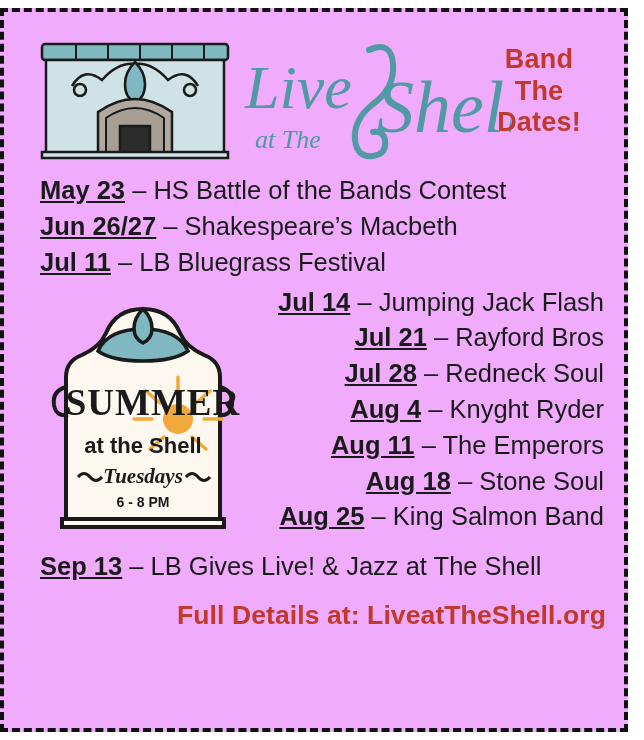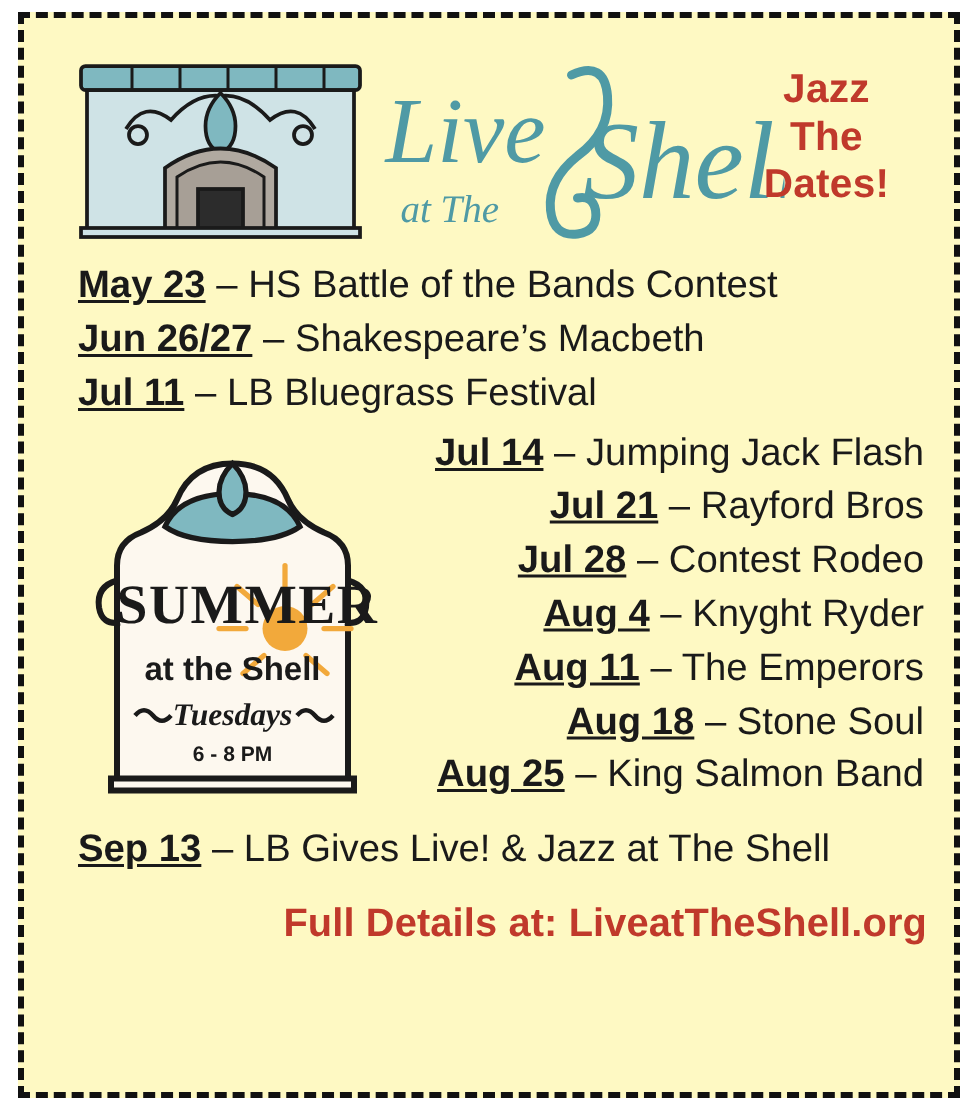--- a/index.html
+++ b/index.html
@@ -11,27 +11,27 @@
     width: 644px;
     height: 740px;
     font-family: "Liberation Sans", sans-serif;
     overflow: hidden;
     position: relative;
   }
 
   
   .flyer {
     position: absolute;
-    left: 12px;
+    left: 0;
     top: 8px;
     width: 628px;
     height: 724px;
     border: 4px dashed #111111;
     box-sizing: border-box;
-    background: #fef9c3;
+    background: #f0abfc;
   }
 
   .inner {
     position: absolute;
     left: 0; top: 0; right: 0; bottom: 0;
     padding: 14px 18px 10px 22px;
     box-sizing: border-box;
   }
 
   
@@ -157,21 +157,21 @@
 
       <svg class="logo-wordmark" viewBox="0 0 270 130">
         <text x="4" y="72" font-family="'Liberation Serif', serif" font-size="62" font-style="italic" fill="#4f9aa5">Live</text>
         <text x="14" y="112" font-family="'Liberation Serif', serif" font-size="26" font-style="italic" fill="#4f9aa5">at The</text>
 
         <path d="M128 14 q22 -10 24 14 q2 24 -20 40 q-20 16 -18 36 q2 18 18 16 q14 -2 12 -16 q-2 -10 -12 -8" fill="none" stroke="#4f9aa5" stroke-width="6" stroke-linecap="round"></path>
         <text x="136" y="96" font-family="'Liberation Serif', serif" font-size="74" font-style="italic" fill="#4f9aa5">Shell</text>
       </svg>
 
       <div class="save-dates">
-        <div>Jazz</div>
+        <div>Band</div>
         <div>The</div>
         <div>Dates!</div>
       </div>
     </div>
 
     <div class="lines-top">
       <div class="line">
         <span class="date">May 23</span><span class="dash"> – </span><span class="title">HS Battle of the Bands Contest</span>
       </div>
       <div class="line">
@@ -219,21 +219,21 @@
       </svg>
 
       <div class="lines-right">
         <div class="line">
           <span class="date">Jul 14</span><span class="dash"> – </span><span class="title">Jumping Jack Flash</span>
         </div>
         <div class="line">
           <span class="date">Jul 21</span><span class="dash"> – </span><span class="title">Rayford Bros</span>
         </div>
         <div class="line">
-          <span class="date">Jul 28</span><span class="dash"> – </span><span class="title">Contest Rodeo</span>
+          <span class="date">Jul 28</span><span class="dash"> – </span><span class="title">Redneck Soul</span>
         </div>
         <div class="line">
           <span class="date">Aug 4</span><span class="dash"> – </span><span class="title">Knyght Ryder</span>
         </div>
         <div class="line">
           <span class="date">Aug 11</span><span class="dash"> – </span><span class="title">The Emperors</span>
         </div>
         <div class="line">
           <span class="date">Aug 18</span><span class="dash"> – </span><span class="title">Stone Soul</span>
         </div>

